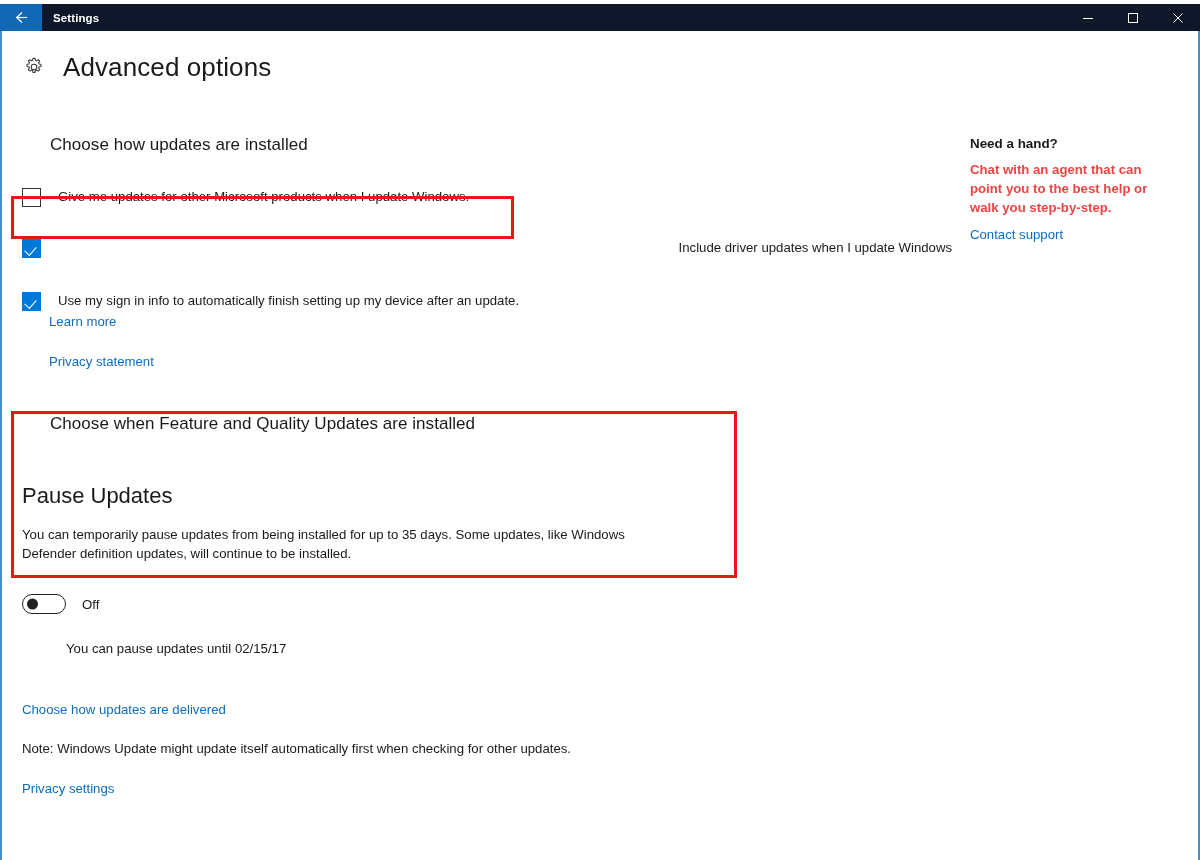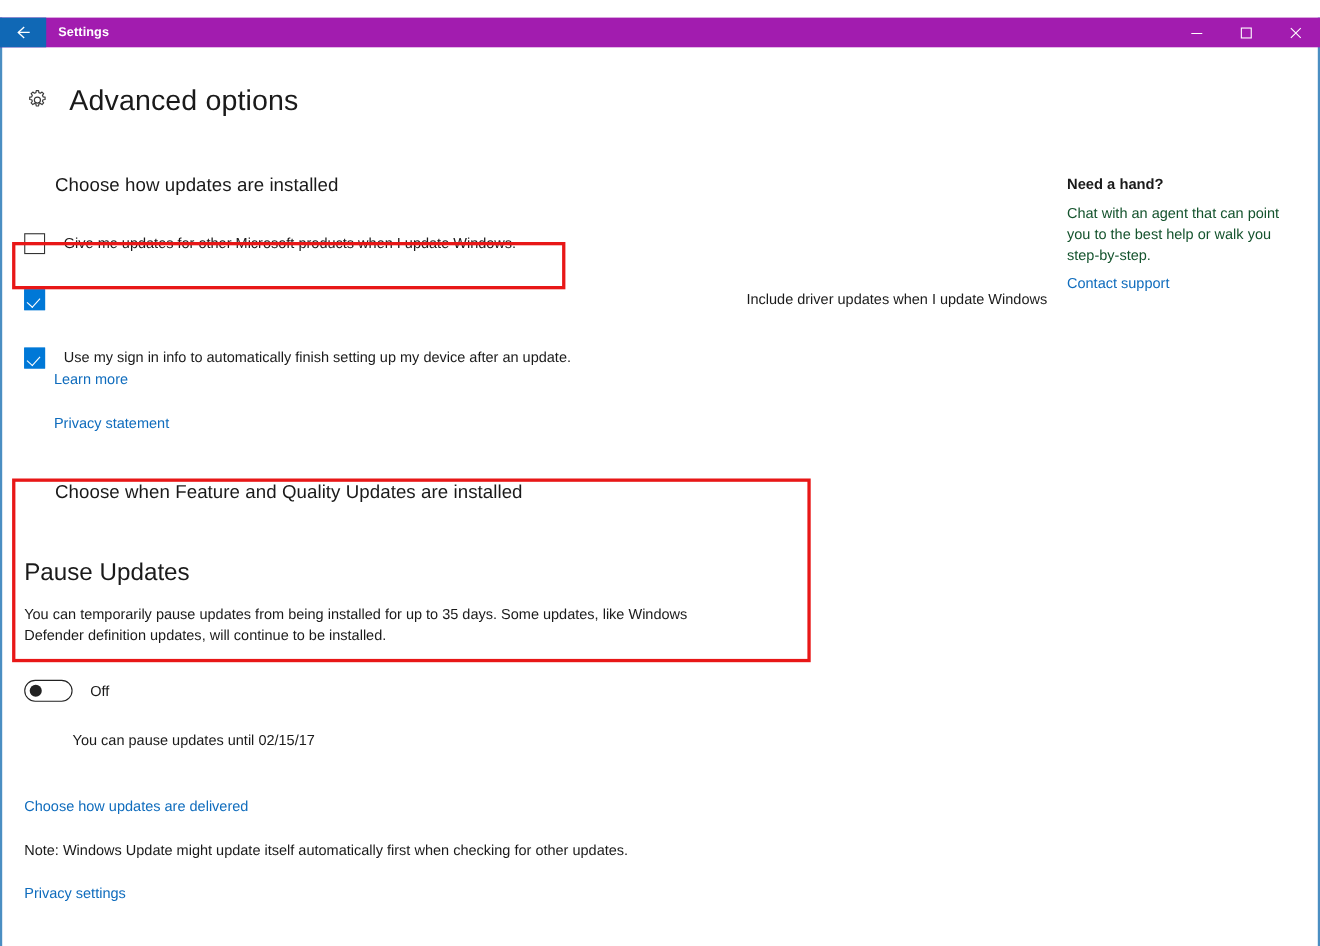--- a/index.html
+++ b/index.html
@@ -23,24 +23,24 @@
     border-left: 2px solid #4a8ec2;
     border-right: 2px solid #4a8ec2;
     border-bottom: 2px solid #4a8ec2;
     background: #ffffff;
   }
 
   
   .titlebar {
     position: relative;
     height: 27px;
-    background: #a21caf;
+    background: #0f172a;
     display: flex;
     align-items: stretch;
-    margin: 16px -2px;
+    margin: 4px -2px;
   }
   .back-btn {
     width: 42px;
     background: #1068b5;
     display: flex;
     align-items: center;
     justify-content: center;
     cursor: default;
   }
   .back-btn svg { display: block; }
@@ -219,23 +219,24 @@
     width: 205px;
   }
   .help-title {
     font-size: 13.4px;
     font-weight: bold;
     color: #1a1a1a;
     margin-bottom: 9px;
   }
   .help-text {
     font-size: 13.2px;
-    color: #14532d;
+    color: #ef4444;
     line-height: 19px;
     margin-bottom: 8px;
+    font-weight: bold;
   }
 </style>
 </head>
 <body>
 
 <div class="window">
 
   <div class="titlebar">
     <div class="back-btn">
       <svg width="17" height="17" viewBox="0 0 17 17" aria-hidden="true">

